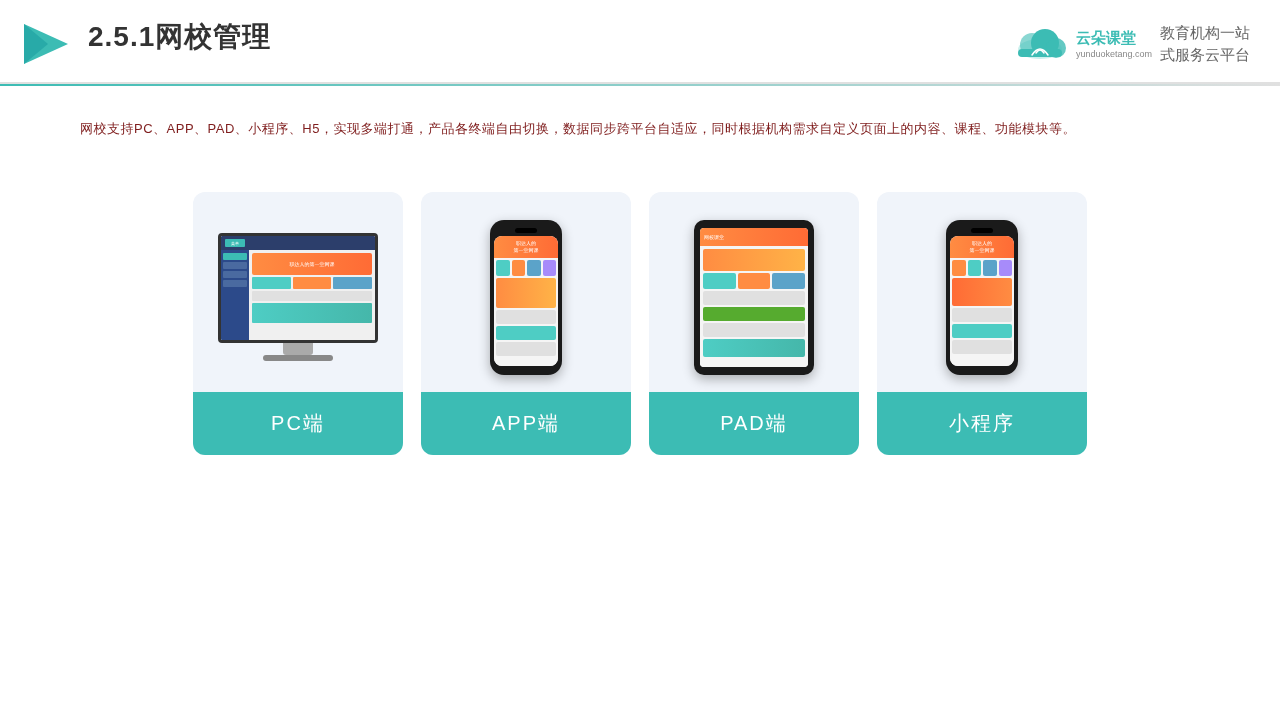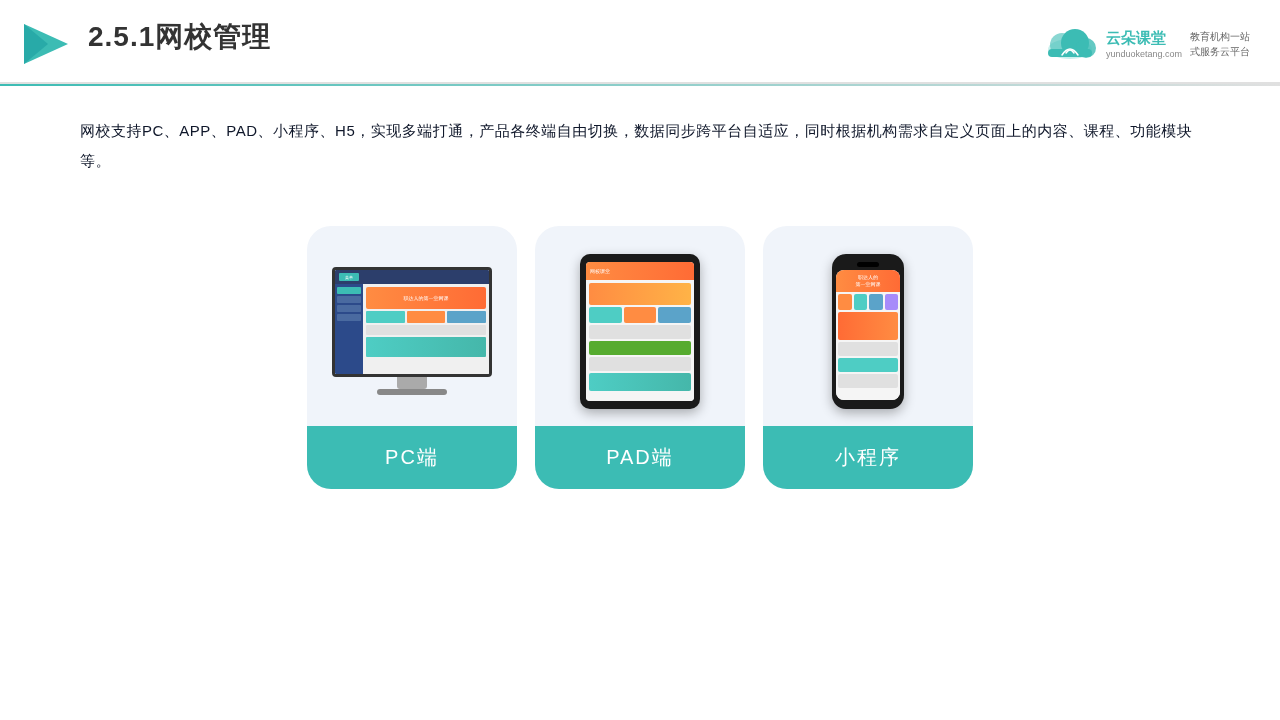--- a/index.html
+++ b/index.html
@@ -32,38 +32,38 @@
     .page-title {
       font-size: 28px;
       font-weight: bold;
       color: #333;
       letter-spacing: 1px;
     }
 
     
     .description {
       padding: 30px 80px 10px 80px;
-      font-size: 15px;
-      color: #0f172a;
+      font-size: 13px;
+      color: #7f1d1d;
       line-height: 2;
       letter-spacing: 0.5px;
     }
 
     
     .cards-container {
       display: flex;
       justify-content: center;
       gap: 18px;
       padding: 30px 60px 20px 60px;
       margin-top: 10px;
     }
 
     .card {
       background: #f0f4fa;
-      border-radius: 24px;
+      border-radius: 12px;
       width: 210px;
       display: flex;
       flex-direction: column;
       align-items: center;
       overflow: hidden;
       flex-shrink: 0;
     }
 
     .card-image-area {
       width: 100%;
@@ -208,21 +208,21 @@
         <ellipse cx="43" cy="23" rx="10" ry="10" fill="#3cbcb4" opacity="0.8"></ellipse>
         <rect x="5" y="24" width="44" height="8" rx="4" fill="#3cbcb4"></rect>
 
         <path d="M23 28 Q27 22 31 28" stroke="white" stroke-width="1.5" fill="none" stroke-linecap="round"></path>
         <path d="M19 30 Q27 18 35 30" stroke="white" stroke-width="1.5" fill="none" stroke-linecap="round"></path>
       </svg>
       <div class="brand-text-col">
         <span style="font-size:15px;font-weight:bold;color:#3cbcb4;">云朵课堂</span>
         <span style="font-size:9px;color:#888;">yunduoketang.com</span>
       </div>
-      <div style="font-size:10px;color:#666;line-height:1.5;text-align:right;">
+      <div style="font-size:15px;color:#666;line-height:1.5;text-align:right;">
         <div>教育机构一站</div>
         <div>式服务云平台</div>
       </div>
     </div>
   </div>
 </div>
 
 <div class="header-divider"></div>
 
 <div class="description">网校支持PC、APP、PAD、小程序、H5，实现多端打通，产品各终端自由切换，数据同步跨平台自适应，同时根据机构需求自定义页面上的内容、课程、功能模块等。</div>
@@ -259,56 +259,81 @@
             </div>
           </div>
         </div>
         <div class="monitor-stand"></div>
         <div class="monitor-base"></div>
       </div>
     </div>
     <div class="card-label">PC端</div>
   </div>
 
-
-  <div class="card">
-    <div class="card-image-area">
-      <div class="tablet">
-        <div class="tablet-screen">
-          <div style="height:18px;background:linear-gradient(90deg,#ff8c42,#ff6b35);display:flex;align-items:center;padding:0 4px;">
-            <span style="font-size:5px;color:white;">网校课堂</span>
-          </div>
-          <div style="flex:1;background:#f5f5f5;padding:3px;display:flex;flex-direction:column;gap:2px;">
-            <div style="height:22px;background:linear-gradient(90deg,#ff8c42,#ffb347);border-radius:2px;"></div>
-            <div style="display:flex;gap:2px;">
-              <div style="flex:1;height:16px;background:#4ecdc4;border-radius:2px;"></div>
-              <div style="flex:1;height:16px;background:#ff8c42;border-radius:2px;"></div>
-              <div style="flex:1;height:16px;background:#5ba3c9;border-radius:2px;"></div>
-            </div>
-            <div style="height:14px;background:#e0e0e0;border-radius:2px;"></div>
-            <div style="height:14px;background:#56ab2f;border-radius:2px;"></div>
-            <div style="height:14px;background:#e0e0e0;border-radius:2px;"></div>
-            <div style="height:18px;background:linear-gradient(90deg,#4ecdc4,#45b7aa);border-radius:2px;"></div>
-          </div>
-        </div>
-      </div>
-    </div>
-    <div class="card-label">PAD端</div>
-  </div>
-
   <div class="card">
     <div class="card-image-area">
       <div class="phone">
         <div class="phone-notch"></div>
         <div class="phone-screen">
           <div style="height:22px;background:linear-gradient(90deg,#ff8c42,#ff6b35);display:flex;align-items:center;justify-content:center;">
             <span style="font-size:5px;color:white;text-align:center;line-height:1.3;">职达人的<br>第一堂网课</span>
           </div>
           <div style="flex:1;background:#f5f5f5;padding:2px;display:flex;flex-direction:column;gap:2px;">
             <div style="display:flex;gap:2px;">
+              <div style="width:16px;height:16px;background:#4ecdc4;border-radius:2px;"></div>
+              <div style="width:16px;height:16px;background:#ff8c42;border-radius:2px;"></div>
+              <div style="width:16px;height:16px;background:#5ba3c9;border-radius:2px;"></div>
+              <div style="width:16px;height:16px;background:#a78bfa;border-radius:2px;"></div>
+            </div>
+            <div style="height:30px;background:linear-gradient(90deg,#ff8c42,#ffb347);border-radius:2px;"></div>
+            <div style="height:14px;background:#e0e0e0;border-radius:2px;"></div>
+            <div style="height:14px;background:#4ecdc4;border-radius:2px;"></div>
+            <div style="height:14px;background:#e0e0e0;border-radius:2px;"></div>
+          </div>
+        </div>
+      </div>
+    </div>
+    <div class="card-label">APP端</div>
+  </div>
+
+  <div class="card">
+    <div class="card-image-area">
+      <div class="tablet">
+        <div class="tablet-screen">
+          <div style="height:18px;background:linear-gradient(90deg,#ff8c42,#ff6b35);display:flex;align-items:center;padding:0 4px;">
+            <span style="font-size:5px;color:white;">网校课堂</span>
+          </div>
+          <div style="flex:1;background:#f5f5f5;padding:3px;display:flex;flex-direction:column;gap:2px;">
+            <div style="height:22px;background:linear-gradient(90deg,#ff8c42,#ffb347);border-radius:2px;"></div>
+            <div style="display:flex;gap:2px;">
+              <div style="flex:1;height:16px;background:#4ecdc4;border-radius:2px;"></div>
+              <div style="flex:1;height:16px;background:#ff8c42;border-radius:2px;"></div>
+              <div style="flex:1;height:16px;background:#5ba3c9;border-radius:2px;"></div>
+            </div>
+            <div style="height:14px;background:#e0e0e0;border-radius:2px;"></div>
+            <div style="height:14px;background:#56ab2f;border-radius:2px;"></div>
+            <div style="height:14px;background:#e0e0e0;border-radius:2px;"></div>
+            <div style="height:18px;background:linear-gradient(90deg,#4ecdc4,#45b7aa);border-radius:2px;"></div>
+          </div>
+        </div>
+      </div>
+    </div>
+    <div class="card-label">PAD端</div>
+  </div>
+
+  <div class="card">
+    <div class="card-image-area">
+      <div class="phone">
+        <div class="phone-notch"></div>
+        <div class="phone-screen">
+          <div style="height:22px;background:linear-gradient(90deg,#ff8c42,#ff6b35);display:flex;align-items:center;justify-content:center;">
+            <span style="font-size:5px;color:white;text-align:center;line-height:1.3;">职达人的<br>第一堂网课</span>
+          </div>
+          <div style="flex:1;background:#f5f5f5;padding:2px;display:flex;flex-direction:column;gap:2px;">
+            <div style="display:flex;gap:2px;">
               <div style="width:16px;height:16px;background:#ff8c42;border-radius:2px;"></div>
               <div style="width:16px;height:16px;background:#4ecdc4;border-radius:2px;"></div>
               <div style="width:16px;height:16px;background:#5ba3c9;border-radius:2px;"></div>
               <div style="width:16px;height:16px;background:#a78bfa;border-radius:2px;"></div>
             </div>
             <div style="height:28px;background:linear-gradient(90deg,#ff6b35,#ff8c42);border-radius:2px;"></div>
             <div style="height:14px;background:#e0e0e0;border-radius:2px;"></div>
             <div style="height:14px;background:#4ecdc4;border-radius:2px;"></div>
             <div style="height:14px;background:#e0e0e0;border-radius:2px;"></div>
           </div>

